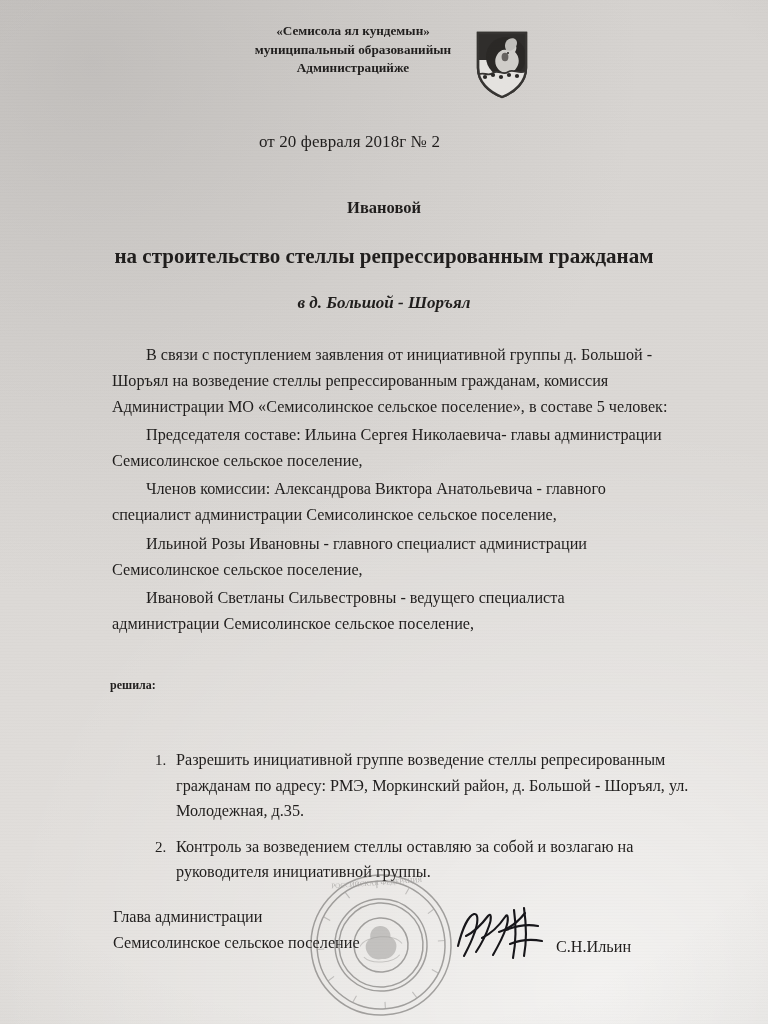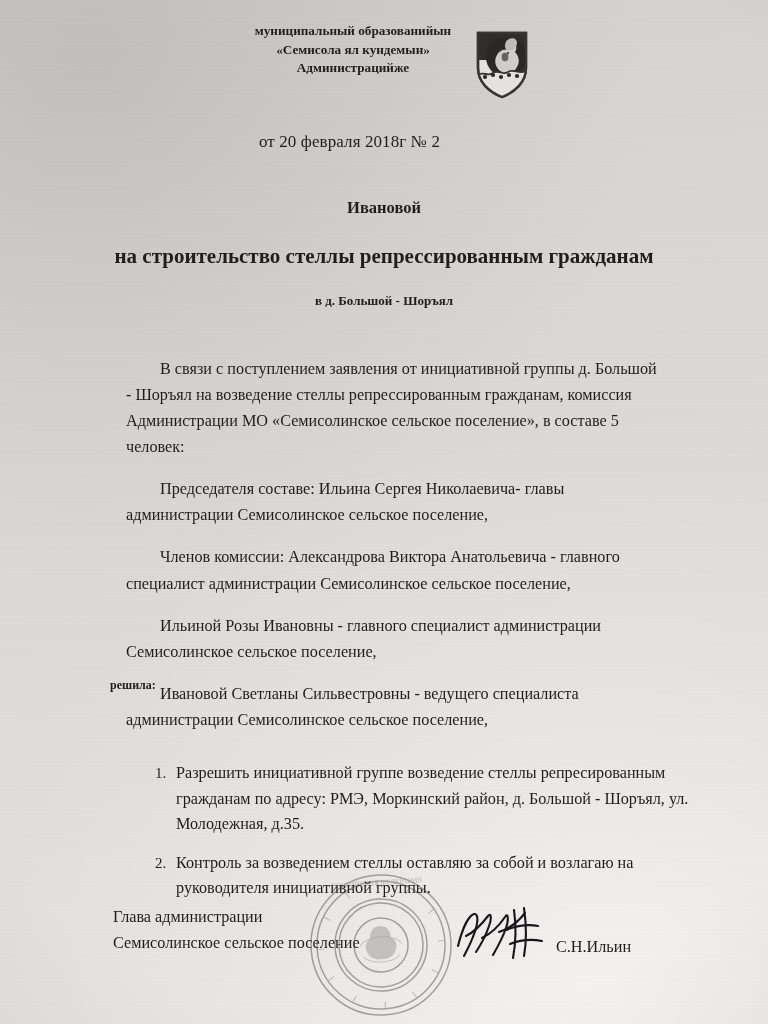--- a/index.html
+++ b/index.html
@@ -95,52 +95,52 @@
   .title-main {
     font-weight: bold;
     font-size: 16.5px;
     margin-bottom: 26px;
   }
   .title-sub {
     font-weight: bold;
     font-size: 21px;
     margin-bottom: 24px;
   }
-  .title-sub2 { font-weight: bold; font-size: 13px; }
+  .title-sub2 { font-weight: bold; font-size: 17px; font-style: italic; }
 
   
   .body {
     position: absolute;
     left: 110px; top: 340px;
     width: 566px;
     font-size: 16.2px;
     line-height: 1.61;
   }
-  .para { margin: 16px; }
+  .para { margin: 2px; }
   .para.indent { text-indent: 34px; }
 
   .verdict {
     position: absolute;
     left: 110px; top: 678px;
     font-weight: bold;
     font-size: 12px;
     font-family: Liberation Serif, serif;
   }
 
   
   .decisions {
     position: absolute;
     left: 140px; top: 748px;
     width: 552px;
     margin: 0;
     padding: 0 0 0 30px;
     font-size: 16.2px;
     line-height: 1.58;
   }
-  .decisions li { margin-bottom: 10px; padding-left: 6px; margin-top: 13px; }
+  .decisions li { margin-bottom: 10px; padding-left: 6px; }
   .decisions li::marker { font-size: 15px; }
 
   
   .signature {
     position: absolute;
     left: 0; top: 905px;
     width: 768px;
     font-size: 16.2px;
     line-height: 1.6;
   }
@@ -181,22 +181,22 @@
 
 <div class="page">
   <div class="grain"></div>
   <div class="vignette"></div>
 
   <div class="content">
 
     <div class="header">
 
       <div class="header-col left">
+        <span class="ln">«Семисола ял кундемын»</span>
         <span class="ln">муниципальный образованийын</span>
-        <span class="ln">«Семисола ял кундемын»</span>
         <span class="ln">Администрацийже</span>
       </div>
 
       <div class="emblem">
         <svg viewBox="0 0 54 70" xmlns="http://www.w3.org/2000/svg">
           <defs>
             <clipPath id="shieldClip">
               <path d="M3,3 H51 V38 C51,52 40,62 27,67 C14,62 3,52 3,38 Z"></path>
             </clipPath>
           </defs>

